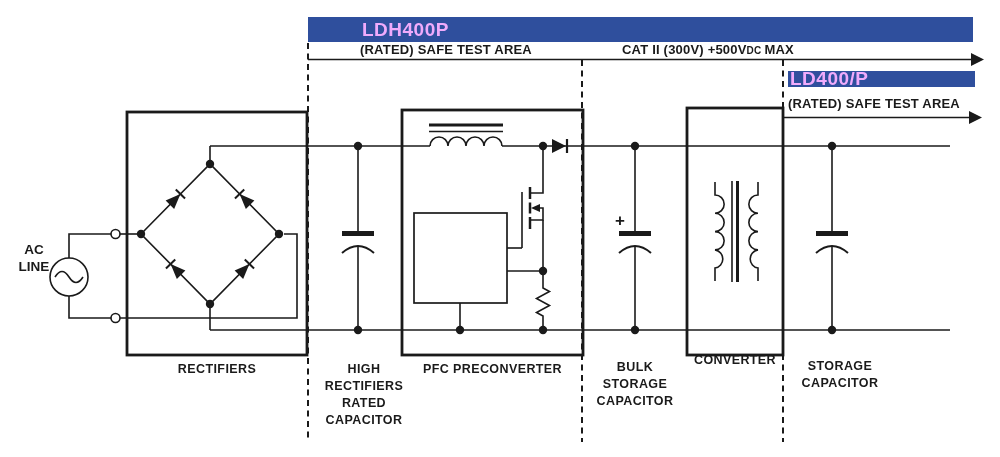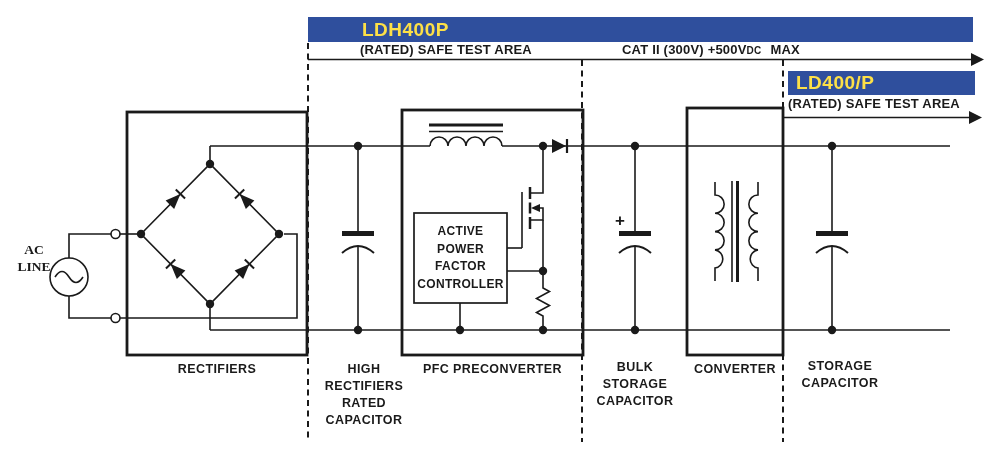--- a/index.html
+++ b/index.html
@@ -3,44 +3,44 @@
 <meta charset="utf-8">
 <style>
   html,body{margin:0;padding:0;background:#ffffff;}
   .stage{
     position:relative;width:1000px;height:457px;background:#ffffff;overflow:hidden;
     font-family:"Liberation Sans","DejaVu Sans",sans-serif;color:#1a1a1a;
   }
   .stage svg{position:absolute;left:0;top:0;}
   .abs{position:absolute;white-space:nowrap;}
   .banner{
-    position:absolute;background:#2F4F9D;color:#fde047;display:flex;align-items:center;
+    position:absolute;background:#2F4F9D;color:#f0abfc;display:flex;align-items:center;
     font-weight:bold;font-size:19px;letter-spacing:0.5px;
   }
   .banner1{left:308px;top:17px;width:665px;height:25px;padding-left:54px;box-sizing:border-box;}
-  .banner2{left:788px;top:71px;width:187px;height:24px;padding-left:8px;box-sizing:border-box;}
+  .banner2{left:788px;top:71px;width:187px;height:16px;padding-left:2px;box-sizing:border-box;}
   .anno{font-weight:bold;font-size:13px;letter-spacing:0.2px;line-height:14px;}
   .rated1{left:360px;top:43px;}
   .cat{left:622px;top:43px;}
   .cat .sub{font-size:10px;}
-  .cat .suffix{margin-left:9px;}
+  .cat .suffix{margin-left:3px;}
   .rated2{left:788px;top:97px;}
-  .ac-label{left:8px;top:241px;width:52px;text-align:center;font-weight:bold;font-size:13.5px;line-height:17px;font-family:Liberation Serif, serif;}
+  .ac-label{left:8px;top:241px;width:52px;text-align:center;font-weight:bold;font-size:13.5px;line-height:17px;}
   .ctrl-label{
     left:414px;top:213px;width:93px;height:90px;display:flex;flex-direction:column;
     justify-content:center;align-items:center;text-align:center;
     font-weight:bold;font-size:12px;line-height:17.5px;letter-spacing:0.3px;
   }
   .plus{left:615px;top:211px;font-weight:bold;font-size:17px;}
   .blk{position:absolute;text-align:center;font-weight:bold;font-size:12.5px;line-height:17px;letter-spacing:0.4px;}
   .lbl-rect{left:127px;top:361px;width:180px;}
   .lbl-hf{left:314px;top:361px;width:100px;white-space:normal;}
   .lbl-pfc{left:402px;top:361px;width:181px;}
   .lbl-bulk{left:585px;top:359px;width:100px;white-space:normal;}
-  .lbl-conv{left:687px;top:361px;width:96px;}
+  .lbl-conv{left:687px;top:352px;width:96px;}
   .lbl-stor{left:790px;top:358px;width:100px;white-space:normal;}
 </style>
 </head>
 <body>
 
 <div class="stage">
 
   <svg width="1000" height="457" viewBox="0 0 1000 457">
     <g stroke="#1a1a1a" stroke-width="1.6" fill="none">
 
@@ -205,26 +205,20 @@
   <div class="abs anno cat">
     <span>CAT II (300V) +500V</span><span class="sub">DC</span><span class="suffix">MAX</span>
   </div>
   <div class="abs anno rated2">(RATED) SAFE TEST AREA</div>
 
   <div class="abs ac-label">
     <div>AC</div>
     <div>LINE</div>
   </div>
 
-  <div class="abs ctrl-label">
-    <div>ACTIVE</div>
-    <div>POWER</div>
-    <div>FACTOR</div>
-    <div>CONTROLLER</div>
-  </div>
 
   <div class="abs plus">+</div>
 
   <div class="blk lbl-rect">RECTIFIERS</div>
 
   <div class="blk lbl-hf">
     <div>HIGH</div>
     <div>RECTIFIERS</div>
     <div>RATED</div>
     <div>CAPACITOR</div>

